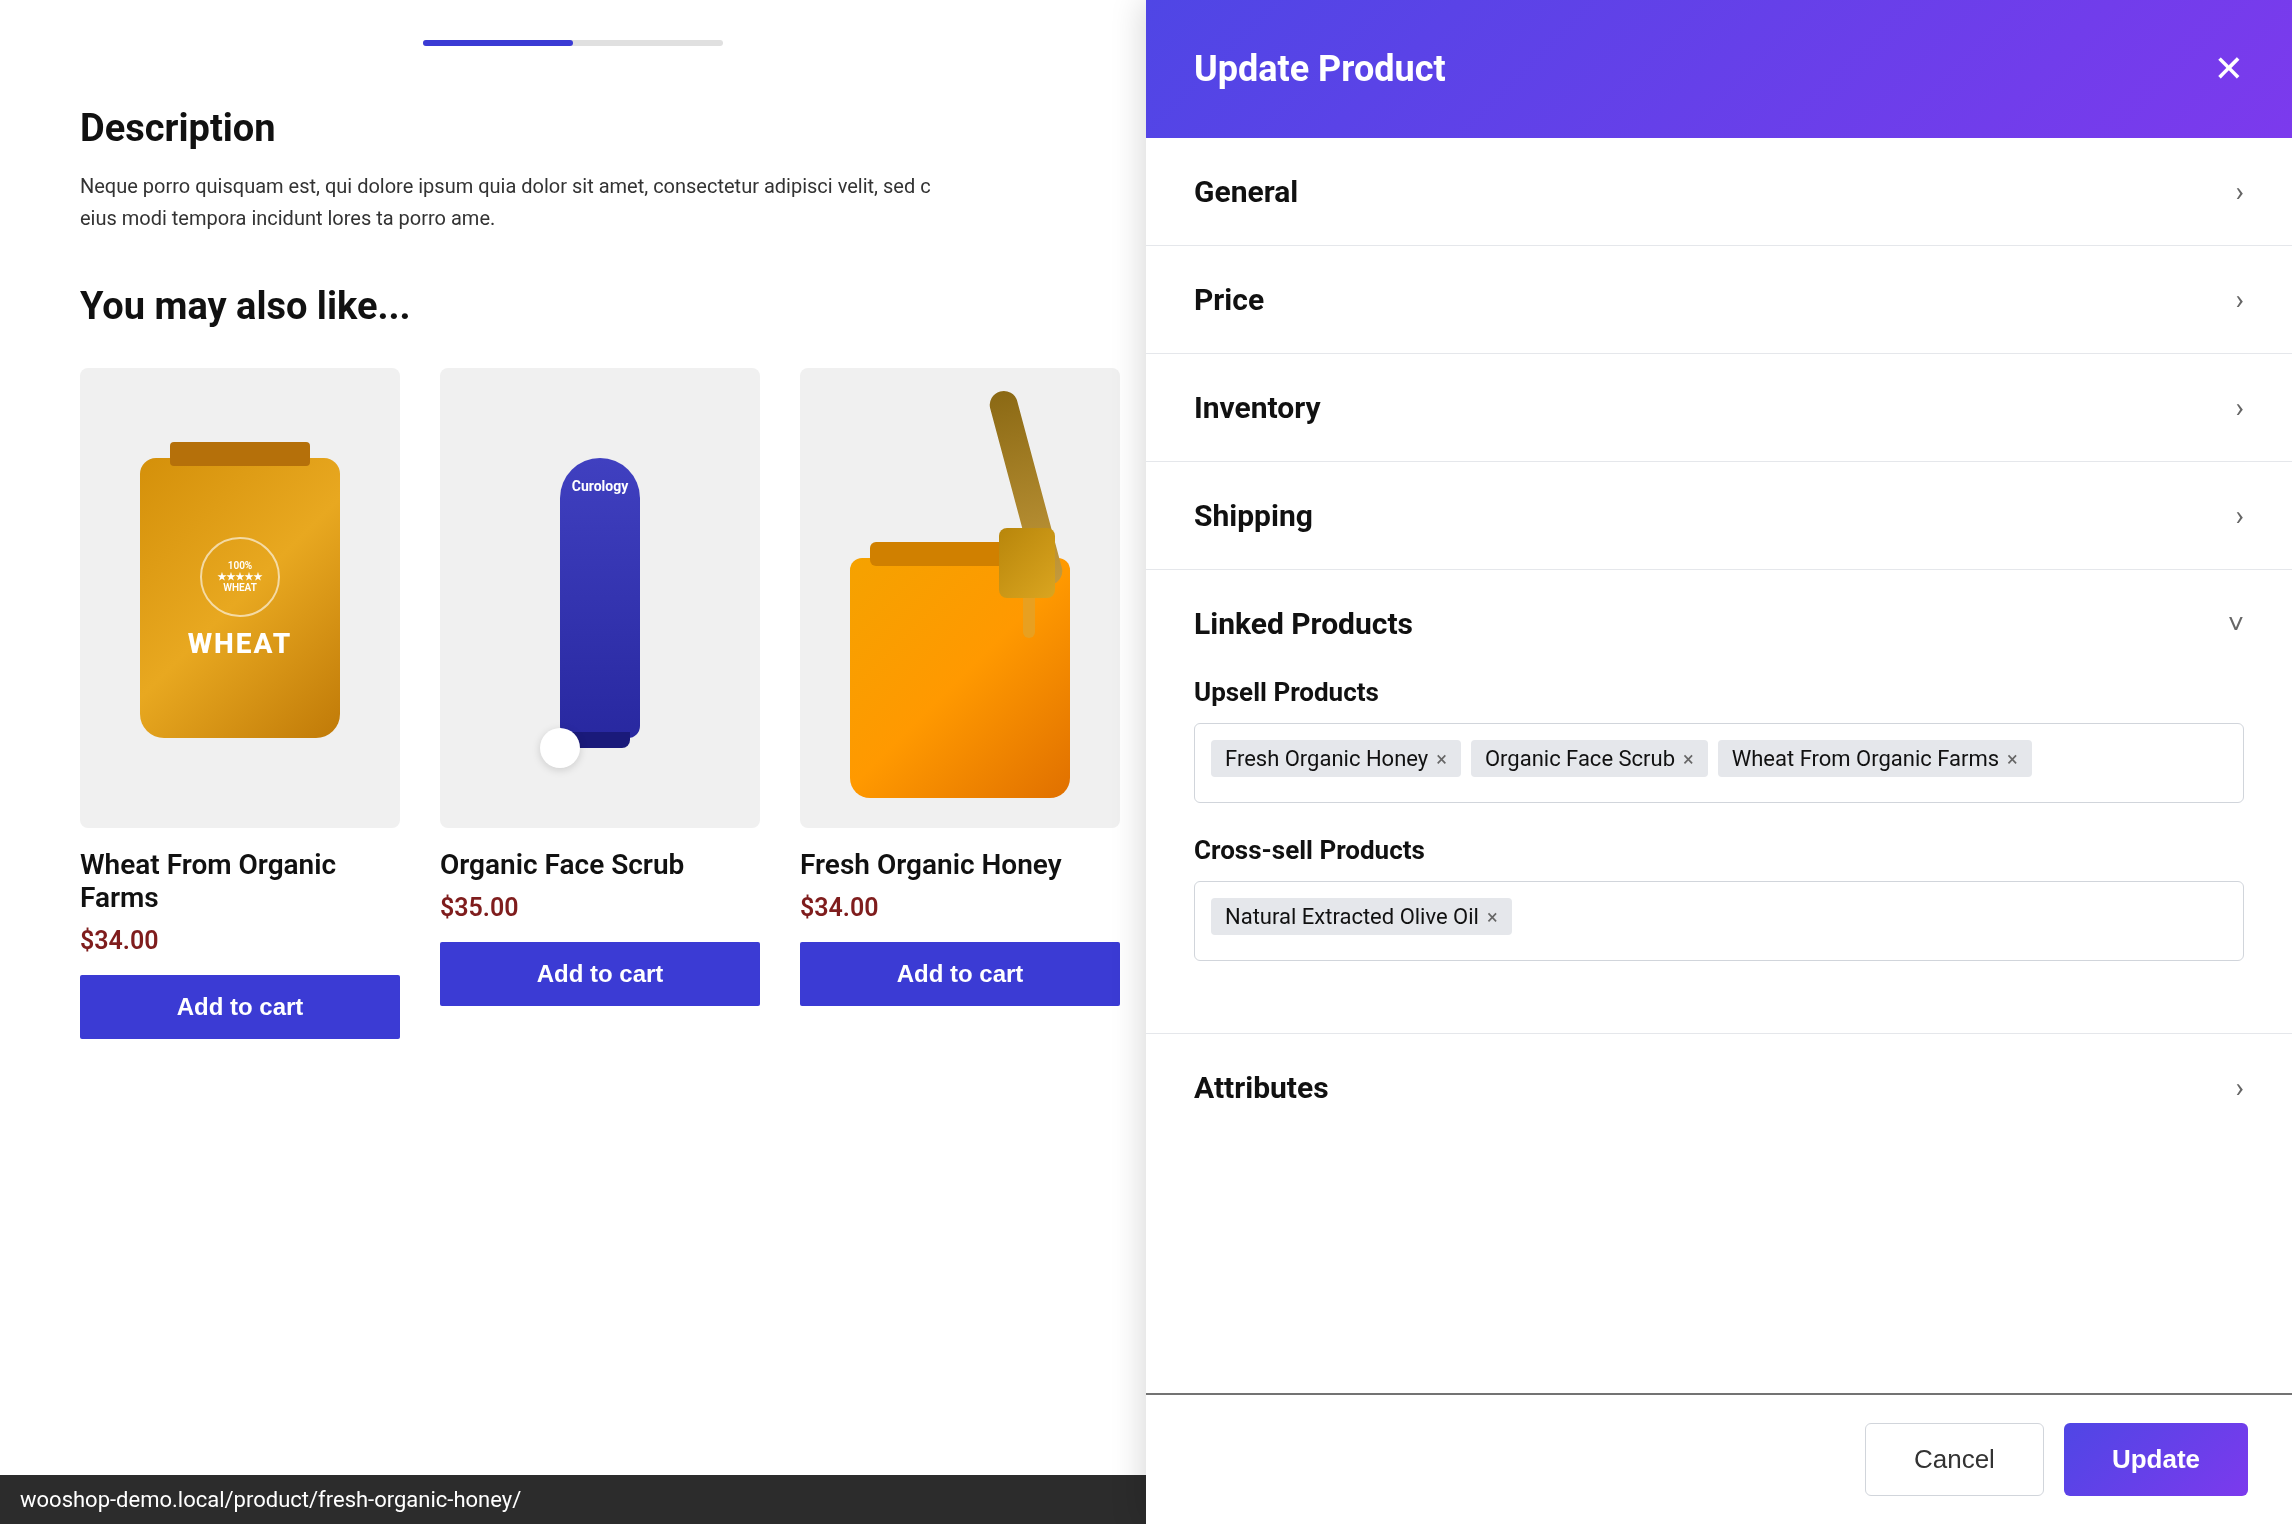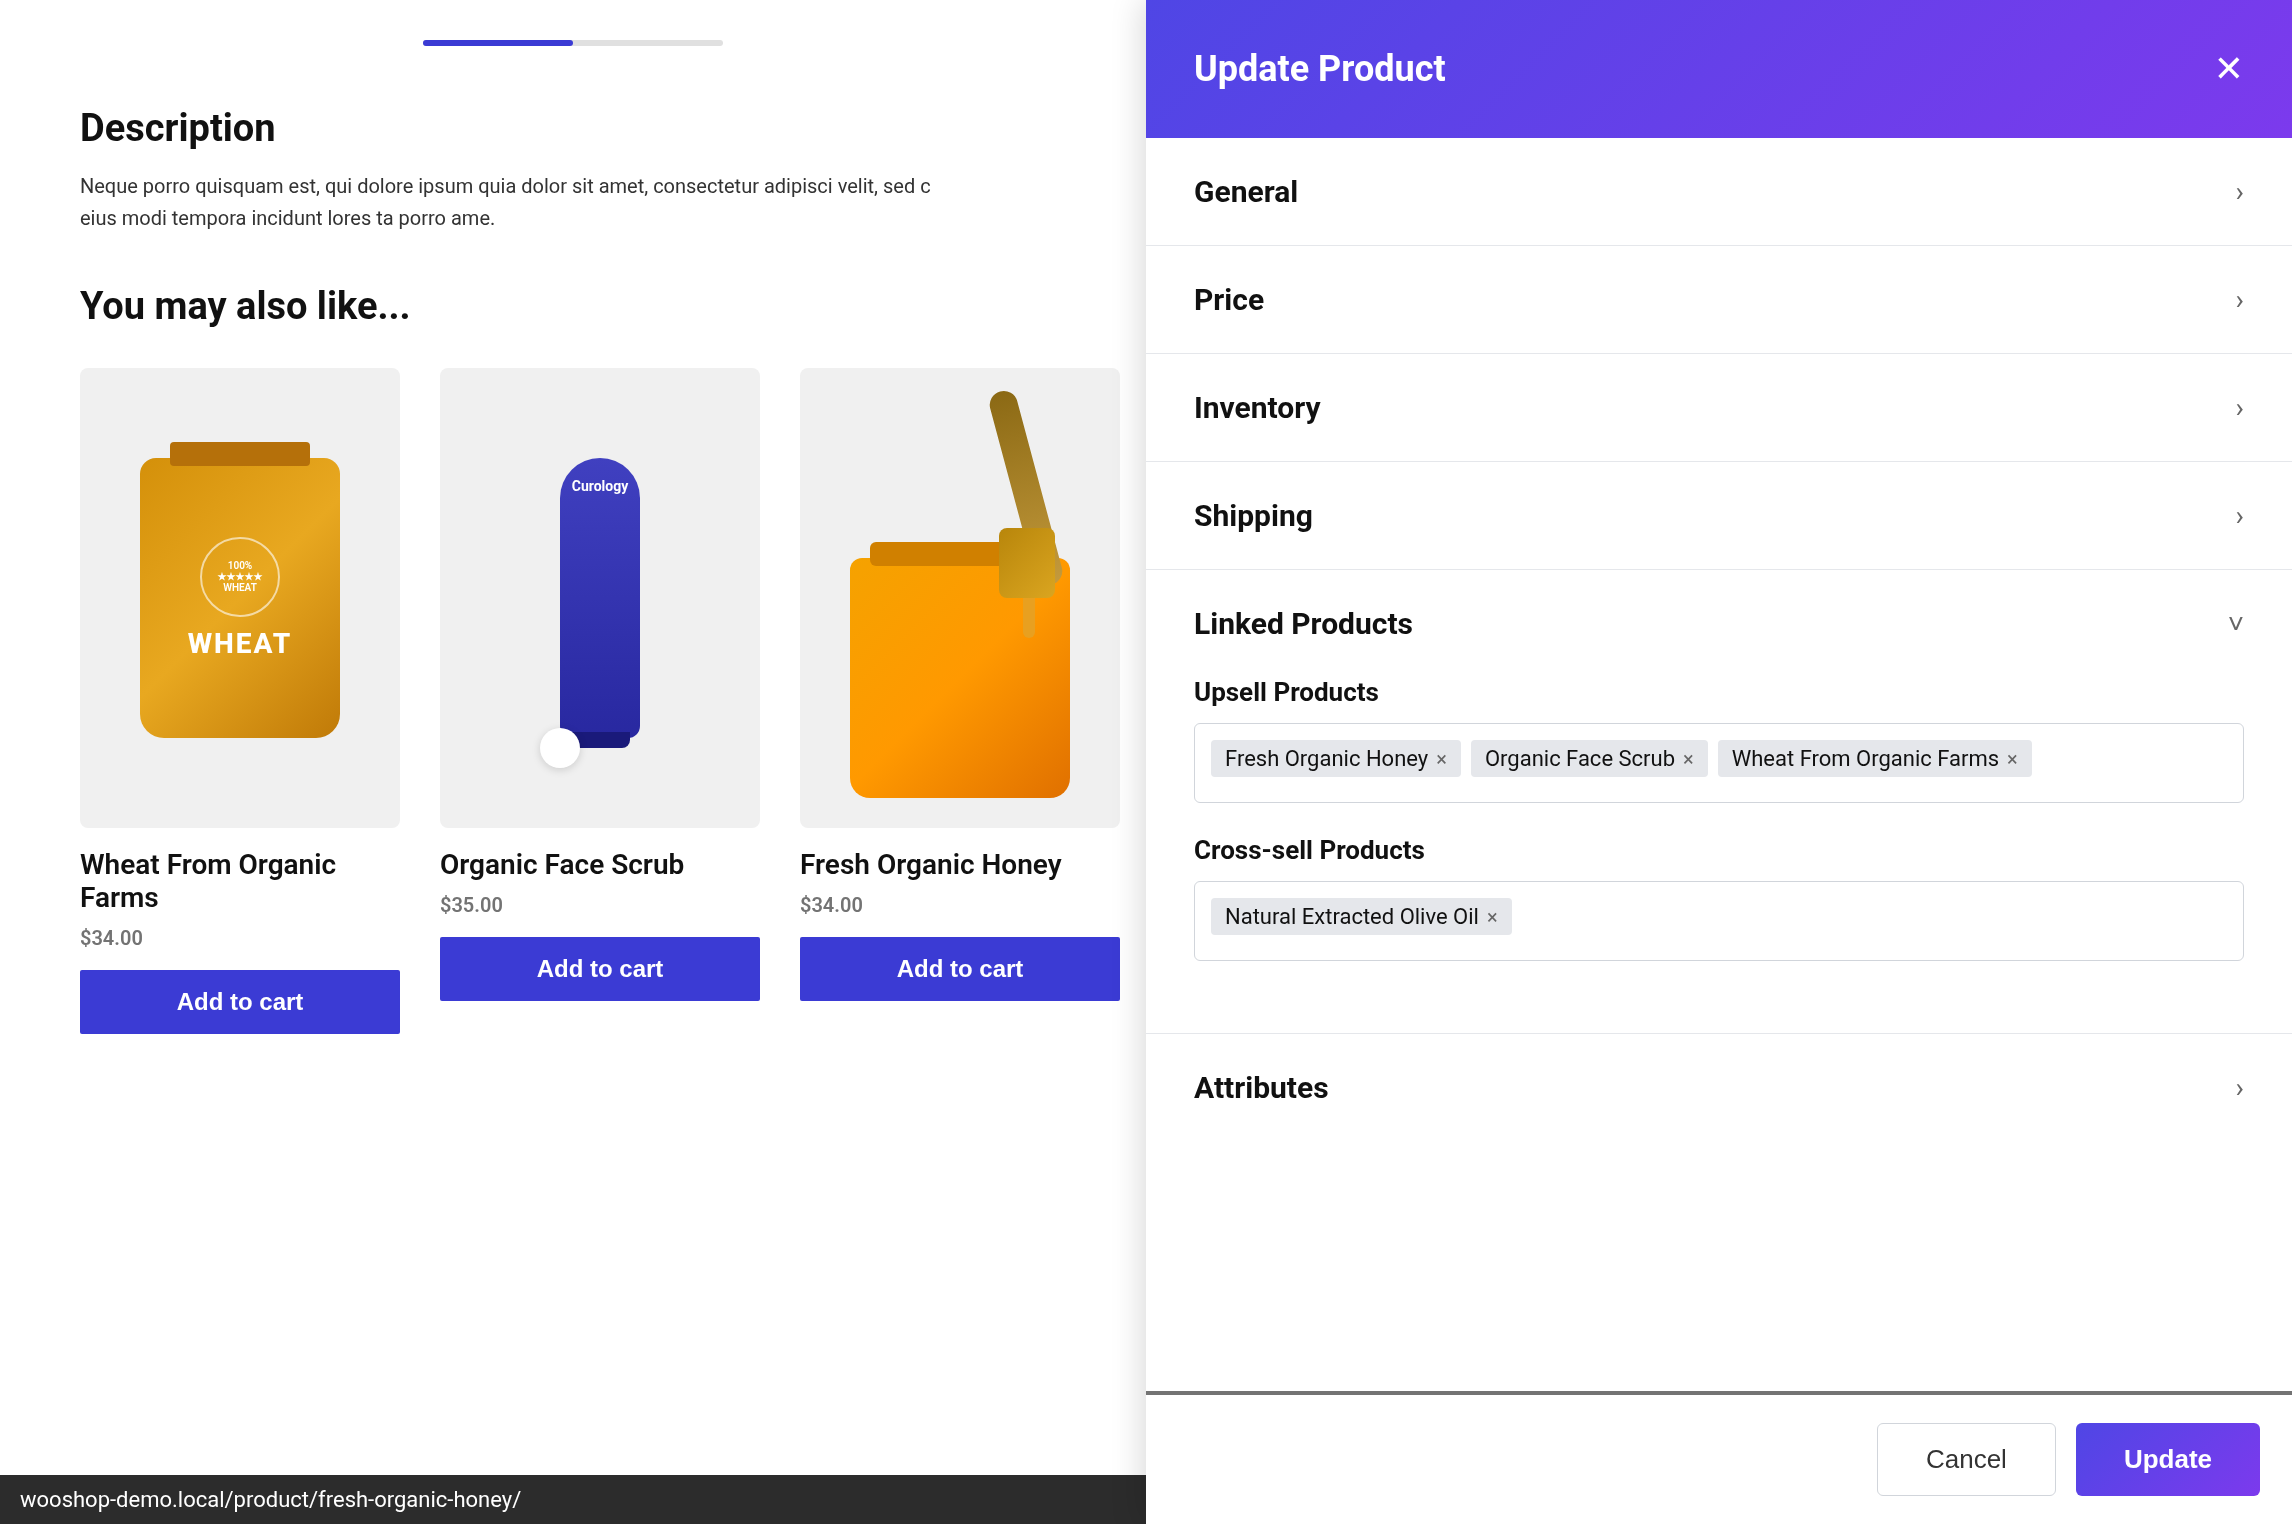--- a/index.html
+++ b/index.html
@@ -146,23 +146,23 @@
       border-radius: 0 0 8px 8px;
     }
 
     .product-name {
       font-size: 28px;
       font-weight: 600;
       color: #111;
       margin-bottom: 12px;
     }
     .product-price {
-      font-size: 20px;
+      font-size: 25px;
       font-weight: 600;
-      color: #737373;
+      color: #7f1d1d;
       margin-bottom: 20px;
     }
     .add-to-cart-btn {
       background: #3b3bd4;
       color: white;
       border: none;
       border-radius: 2px;
       padding: 18px 32px;
       font-size: 24px;
       font-weight: 600;
@@ -291,25 +291,25 @@
       gap: 8px;
     }
     .tag-remove {
       color: #666;
       cursor: pointer;
       font-size: 20px;
       line-height: 1;
     }
 
     .panel-footer {
-      padding: 28px 32px;
+      padding: 28px 44px;
       display: flex;
       justify-content: flex-end;
       gap: 20px;
-      border-top: 4px solid #737373;
+      border-top: 2px solid #737373;
     }
     .cancel-btn {
       background: white;
       color: #333;
       border: 1px solid #d1d5db;
       border-radius: 6px;
       padding: 20px 48px;
       font-size: 26px;
       font-weight: 500;
       cursor: pointer;

